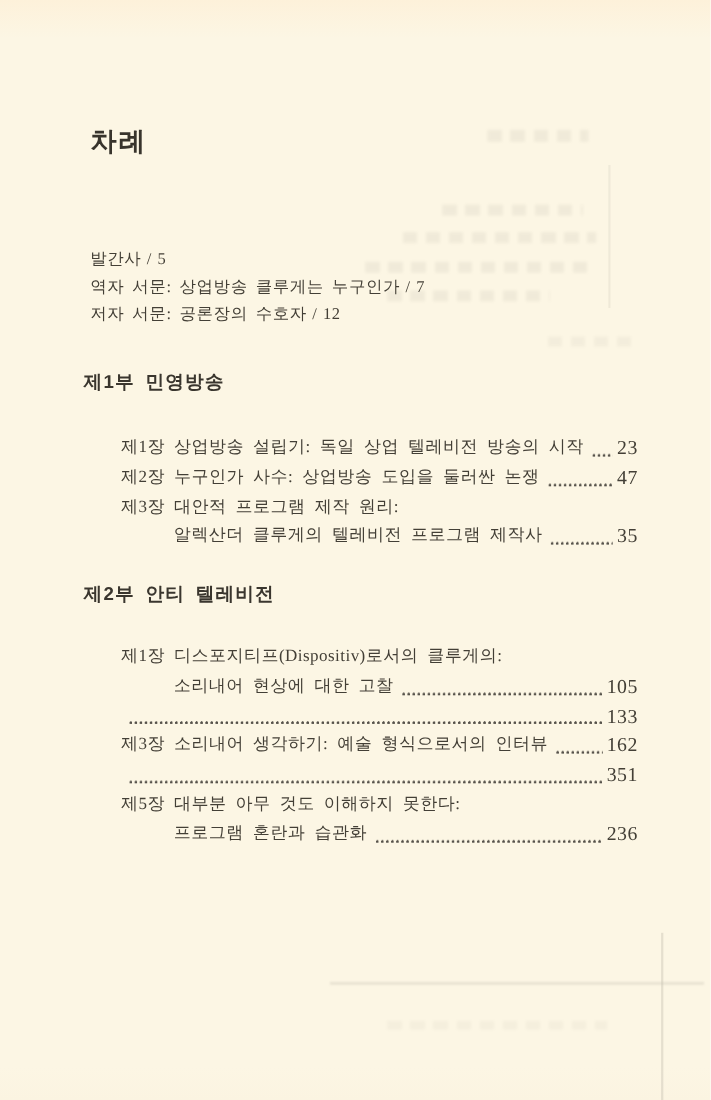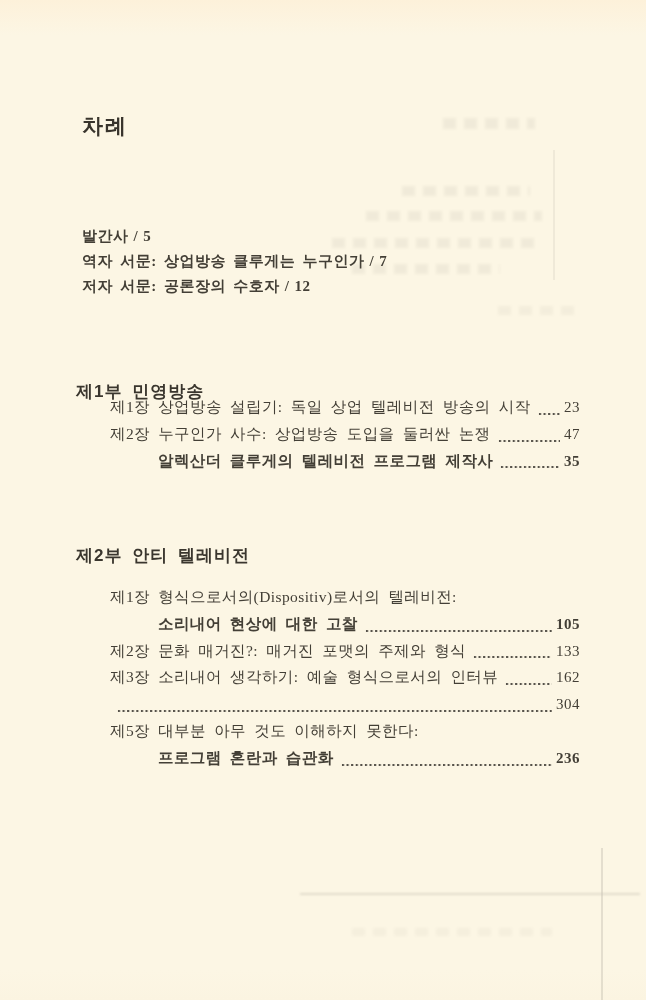--- a/index.html
+++ b/index.html
@@ -7,56 +7,56 @@
     width: 646px; height: 1000px;
     position: relative; overflow: hidden;
     background: linear-gradient(180deg, #fdf1da 0%, #fcf6e4 3.5%, #fcf6e4 97%, #fbf4e1 100%);
     font-family: "Liberation Serif", serif;
     color: #433f36;
   }
   .page { position: absolute; inset: 0; }
 
   .doc-title {
     position: absolute; left: 82px; top: 112px;
-    font-size: 21px; font-weight: 700; color: #38342c;
+    font-size: 24px; font-weight: 700; color: #38342c;
     letter-spacing: 2px;
   }
 
-  .front { position: absolute; left: 82px; top: 224px; font-size: 15px; font-weight: bold; }
+  .front { position: absolute; left: 82px; top: 224px; font-size: 15px; }
   .fm-row { height: 25px; line-height: 25px; letter-spacing: 0.5px; word-spacing: 3px; white-space: nowrap; }
   .fm-row .sep { margin: 0 5px; }
 
   .part-title {
     position: absolute; left: 76px;
     font-family: "Liberation Sans", sans-serif;
     font-size: 17px; font-weight: 700; color: #3a362e;
-    letter-spacing: 1px; word-spacing: 4px; margin-top: 44px;
+    letter-spacing: 1px; word-spacing: 4px;
   }
   #part1-title { top: 336px; }
-  #part2-title { top: 500px; }
+  #part2-title { top: 528px; }
 
   .toc-list { position: absolute; left: 110px; width: 470px; font-size: 15.5px; }
   #part1-list { top: 394px; }
   #part2-list { top: 584px; }
 
   .toc-row {
     display: flex; align-items: flex-start;
     height: 26.8px; line-height: 26.8px;
     letter-spacing: 0.4px; word-spacing: 4px;
     white-space: nowrap;
   }
-  .toc-row.cont { padding-left: 48px; font-weight: bold; }
+  .toc-row.cont { padding-left: 48px; }
   .toc-row .t { flex: 0 0 auto; }
   .leader {
     flex: 1 1 auto; align-self: flex-end;
     height: 8px; margin: 0 4px 5px 7px;
     background-image: radial-gradient(circle at 2px 6px, #56524a 1.05px, rgba(0,0,0,0) 1.45px);
     background-size: 4.6px 8px; background-repeat: repeat-x;
   }
-  .pg { flex: 0 0 auto; font-size: 15px; letter-spacing: 0.5px; }
+  .pg { flex: 0 0 auto; font-size: 18px; letter-spacing: 0.5px; }
 
   
   .smudge {
     position: absolute; opacity: 0.16; filter: blur(1.6px);
     background: repeating-linear-gradient(90deg, rgba(125,120,108,0.55) 0 13px, rgba(0,0,0,0) 13px 21px);
   }
   .vline { position: absolute; width: 1.5px; background: #b9b4a6; opacity: 0.35; filter: blur(0.4px); }
   .hline { position: absolute; height: 2px; background: #c9c4b5; opacity: 0.5; filter: blur(1px); }
 </style>
 </head>
@@ -84,51 +84,53 @@
     <div class="toc-row">
       <span class="t">제1장 상업방송 설립기: 독일 상업 텔레비전 방송의 시작</span>
       <span class="leader"></span>
       <span class="pg">23</span>
     </div>
     <div class="toc-row">
       <span class="t">제2장 누구인가 사수: 상업방송 도입을 둘러싼 논쟁</span>
       <span class="leader"></span>
       <span class="pg">47</span>
     </div>
+    <div class="toc-row">
+      <span class="t">제3장 대안적 프로그램 제작 원리:</span>
+    </div>
     <div class="toc-row cont">
       <span class="t">알렉산더 클루게의 텔레비전 프로그램 제작사</span>
       <span class="leader"></span>
       <span class="pg">35</span>
     </div>
   </div>
 
   <div class="part-title" id="part2-title">제2부 안티 텔레비전</div>
 
   <div class="toc-list" id="part2-list">
     <div class="toc-row">
-      <span class="t">제1장 형식으로서의(Dispositiv)로서의 텔레비전:</span>
+      <span class="t">제1장 디스포지티프(Dispositiv)로서의 클루게의:</span>
     </div>
     <div class="toc-row cont">
       <span class="t">소리내어 현상에 대한 고찰</span>
       <span class="leader"></span>
       <span class="pg">105</span>
     </div>
     <div class="toc-row">
-      <span class="t">제2장 문화 매거진?: 매거진 포맷의 주제와 형식</span>
       <span class="leader"></span>
       <span class="pg">133</span>
     </div>
     <div class="toc-row">
       <span class="t">제3장 소리내어 생각하기: 예술 형식으로서의 인터뷰</span>
       <span class="leader"></span>
       <span class="pg">162</span>
     </div>
     <div class="toc-row">
       <span class="leader"></span>
-      <span class="pg">304</span>
+      <span class="pg">351</span>
     </div>
     <div class="toc-row">
       <span class="t">제5장 대부분 아무 것도 이해하지 못한다:</span>
     </div>
     <div class="toc-row cont">
       <span class="t">프로그램 혼란과 습관화</span>
       <span class="leader"></span>
       <span class="pg">236</span>
     </div>
   </div>

